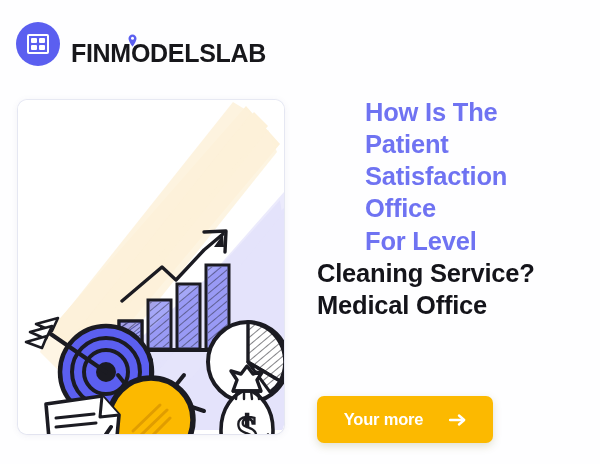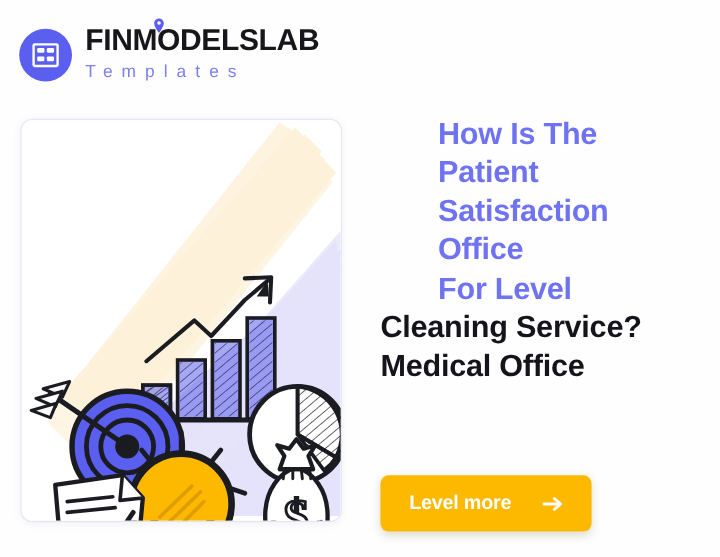--- a/index.html
+++ b/index.html
@@ -72,21 +72,20 @@
     <div class="logo-mark" style="background:#5b5ff0">
       <div class="logo-grid">
         <i></i>
           <i></i>
           <i></i>
           <i></i>
       </div>
     </div>
     <div class="logo-text">
       <div class="logo-title">FINMODELSLAB</div>
-      <div class="logo-sub" style="color:#7b7ef0">Templates</div>
       <svg class="logo-pin" viewBox="0 0 9 13">
         <path d="M4.5 0.4c2.2 0 4 1.8 4 4 0 3-4 8.2-4 8.2S0.5 7.4 0.5 4.4c0-2.2 1.8-4 4-4z" fill="#5b5ff0"></path>
         <circle cx="4.5" cy="4.2" r="1.5" fill="#ffffff"></circle>
       </svg>
     </div>
   </div>
 
   <div class="art-card">
     <svg viewBox="0 0 266 334">
       <defs>
@@ -239,20 +238,20 @@
     <h1 class="headline">
       <span class="h-accent" style="color:#6f73f2">How Is The Patient</span>
       <span class="h-accent" style="color:#6f73f2">Satisfaction Office</span>
       <span class="h-accent" style="color:#6f73f2">For Level</span>
       <span class="h-main" style="color:#14141a">Cleaning Service?</span>
       <span class="h-main" style="color:#14141a">Medical Office</span>
     </h1>
   </div>
 
   <button class="cta" style="background:#fcb900">
-    <span class="cta-label">Level more</span>
+    <span class="cta-label">Your more</span>
     <svg class="cta-arrow" viewBox="0 0 17 14">
       <line x1="1" y1="7" x2="14" y2="7" stroke="#ffffff" stroke-width="2.4" stroke-linecap="round"></line>
       <path d="M10 2.5 L15.2 7 L10 11.5" fill="none" stroke="#ffffff" stroke-width="2.4" stroke-linecap="round" stroke-linejoin="round"></path>
     </svg>
   </button>
 
 </div>
 
 </body></html>

